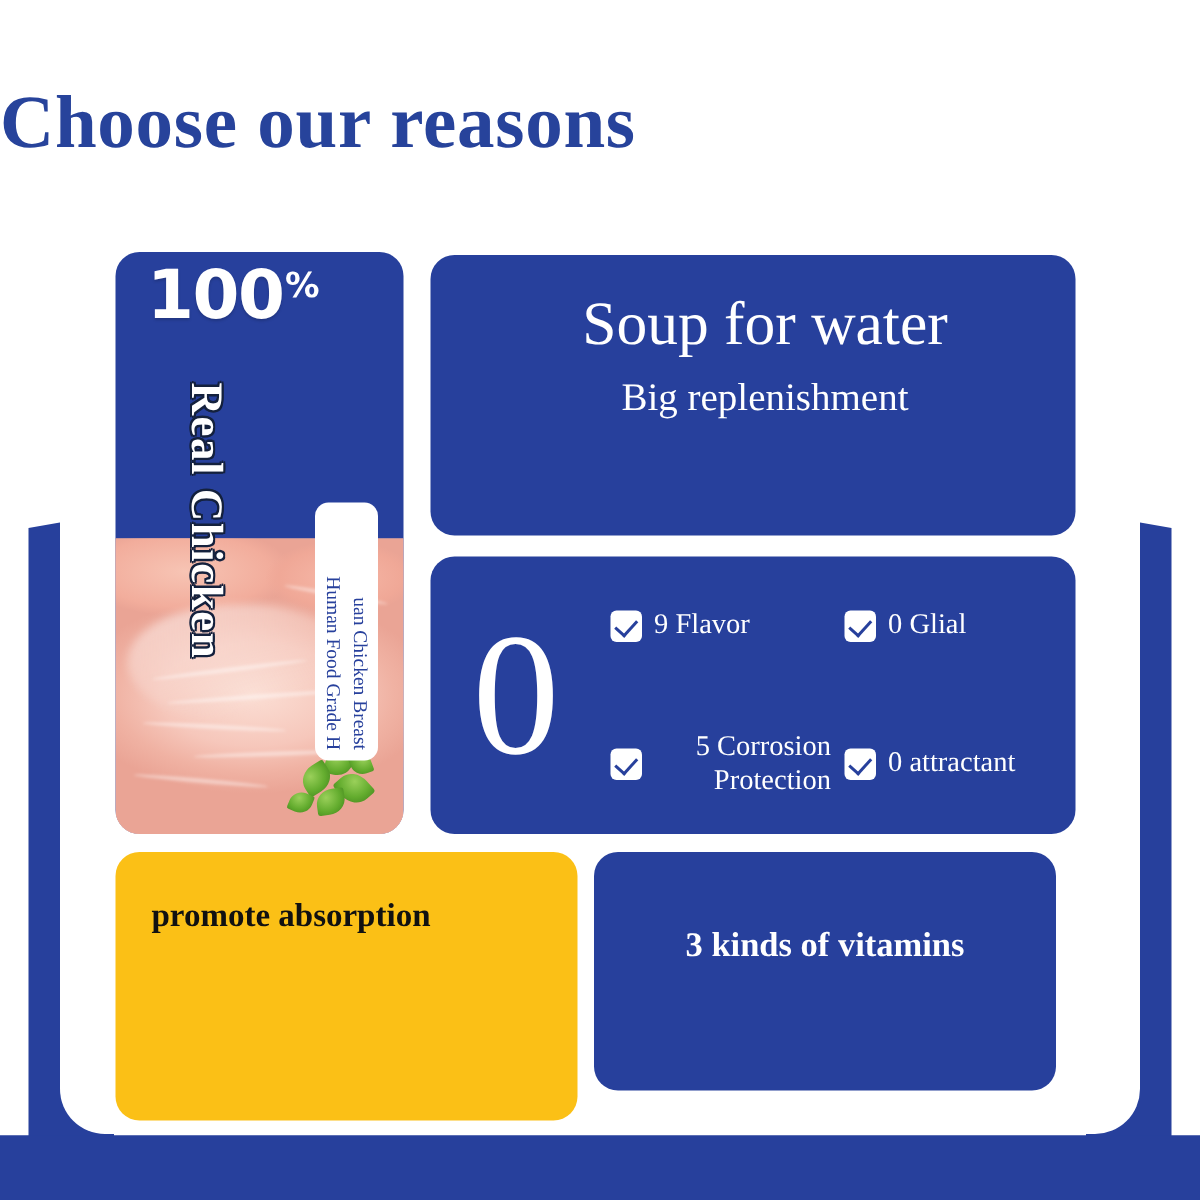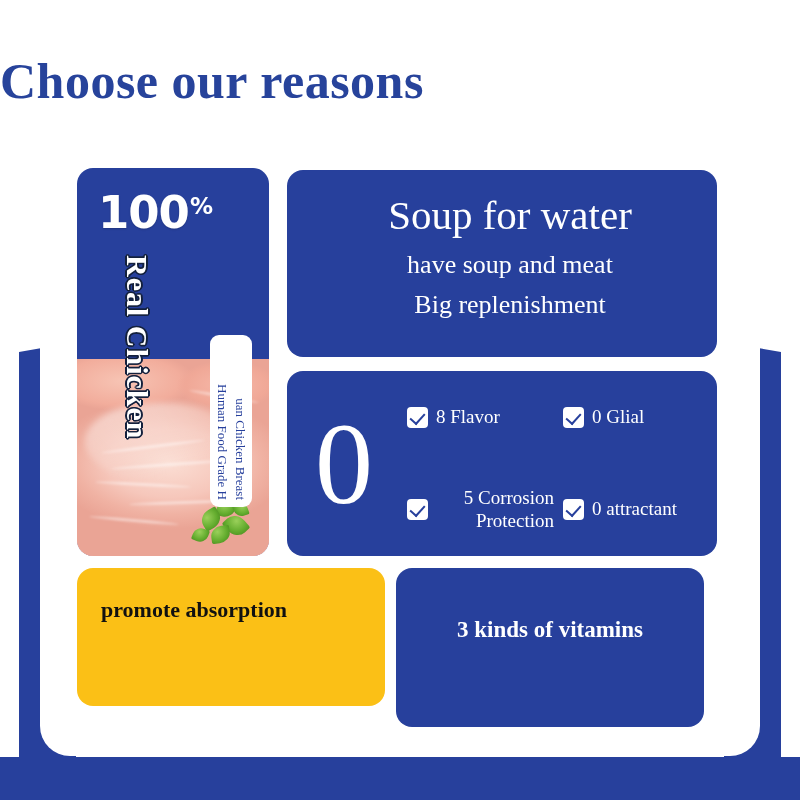--- a/index.html
+++ b/index.html
@@ -114,21 +114,21 @@
   }
   .leaf {
     position: absolute;
     background: radial-gradient(circle at 36% 32%, #9ad05a 0%, #63ac2e 55%, #3f7f1c 100%);
     border-radius: 60% 10% 60% 10%;
   }
 
   .pct-wrap {
     position: absolute;
     left: 21px;
-    top: 22px;
+    top: 6px;
     z-index: 3;
     color: #ffffff;
     white-space: nowrap;
   }
   .pct-num {
     font-family: "DejaVu Sans", sans-serif;
     font-weight: bold;
     font-size: 45px;
     letter-spacing: -1px;
     line-height: 1;
@@ -277,21 +277,21 @@
   .zero-label.wrap {
     text-align: right;
     max-width: 118px;
   }
 
   
   #panel-prebiotic {
     left: 77px;
     top: 568px;
     width: 308px;
-    height: 138px;
+    height: 179px;
     padding: 24px 0 0 24px;
     box-sizing: border-box;
   }
   .pre-line {
     font-family: "Liberation Serif", serif;
     font-weight: bold;
     font-size: 22px;
     color: #111111;
     line-height: 1.62;
     white-space: nowrap;
@@ -357,31 +357,30 @@
     <div class="real-chicken">Real Chicken</div>
 
     <div class="cert-label">
       <div class="cert-line">uan Chicken Breast</div>
       <div class="cert-line">Human Food Grade H</div>
     </div>
   </div>
 
   <div class="panel panel-blue" id="panel-soup">
     <div class="soup-head">Soup for water</div>
-    <div class="soup-sub">have soup and meat</div>
     <div class="soup-sub">Big replenishment</div>
   </div>
 
   <div class="panel panel-blue" id="panel-zero">
     <div class="big-zero">0</div>
     <div class="zero-grid">
 
       <div class="zero-item">
         <span class="checkbox"></span>
-        <span class="zero-label">8 Flavor</span>
+        <span class="zero-label">9 Flavor</span>
       </div>
 
       <div class="zero-item">
         <span class="checkbox"></span>
         <span class="zero-label">0 Glial</span>
       </div>
 
       <div class="zero-item row2">
         <span class="checkbox"></span>
         <span class="zero-label wrap">5 Corrosion Protection</span>

